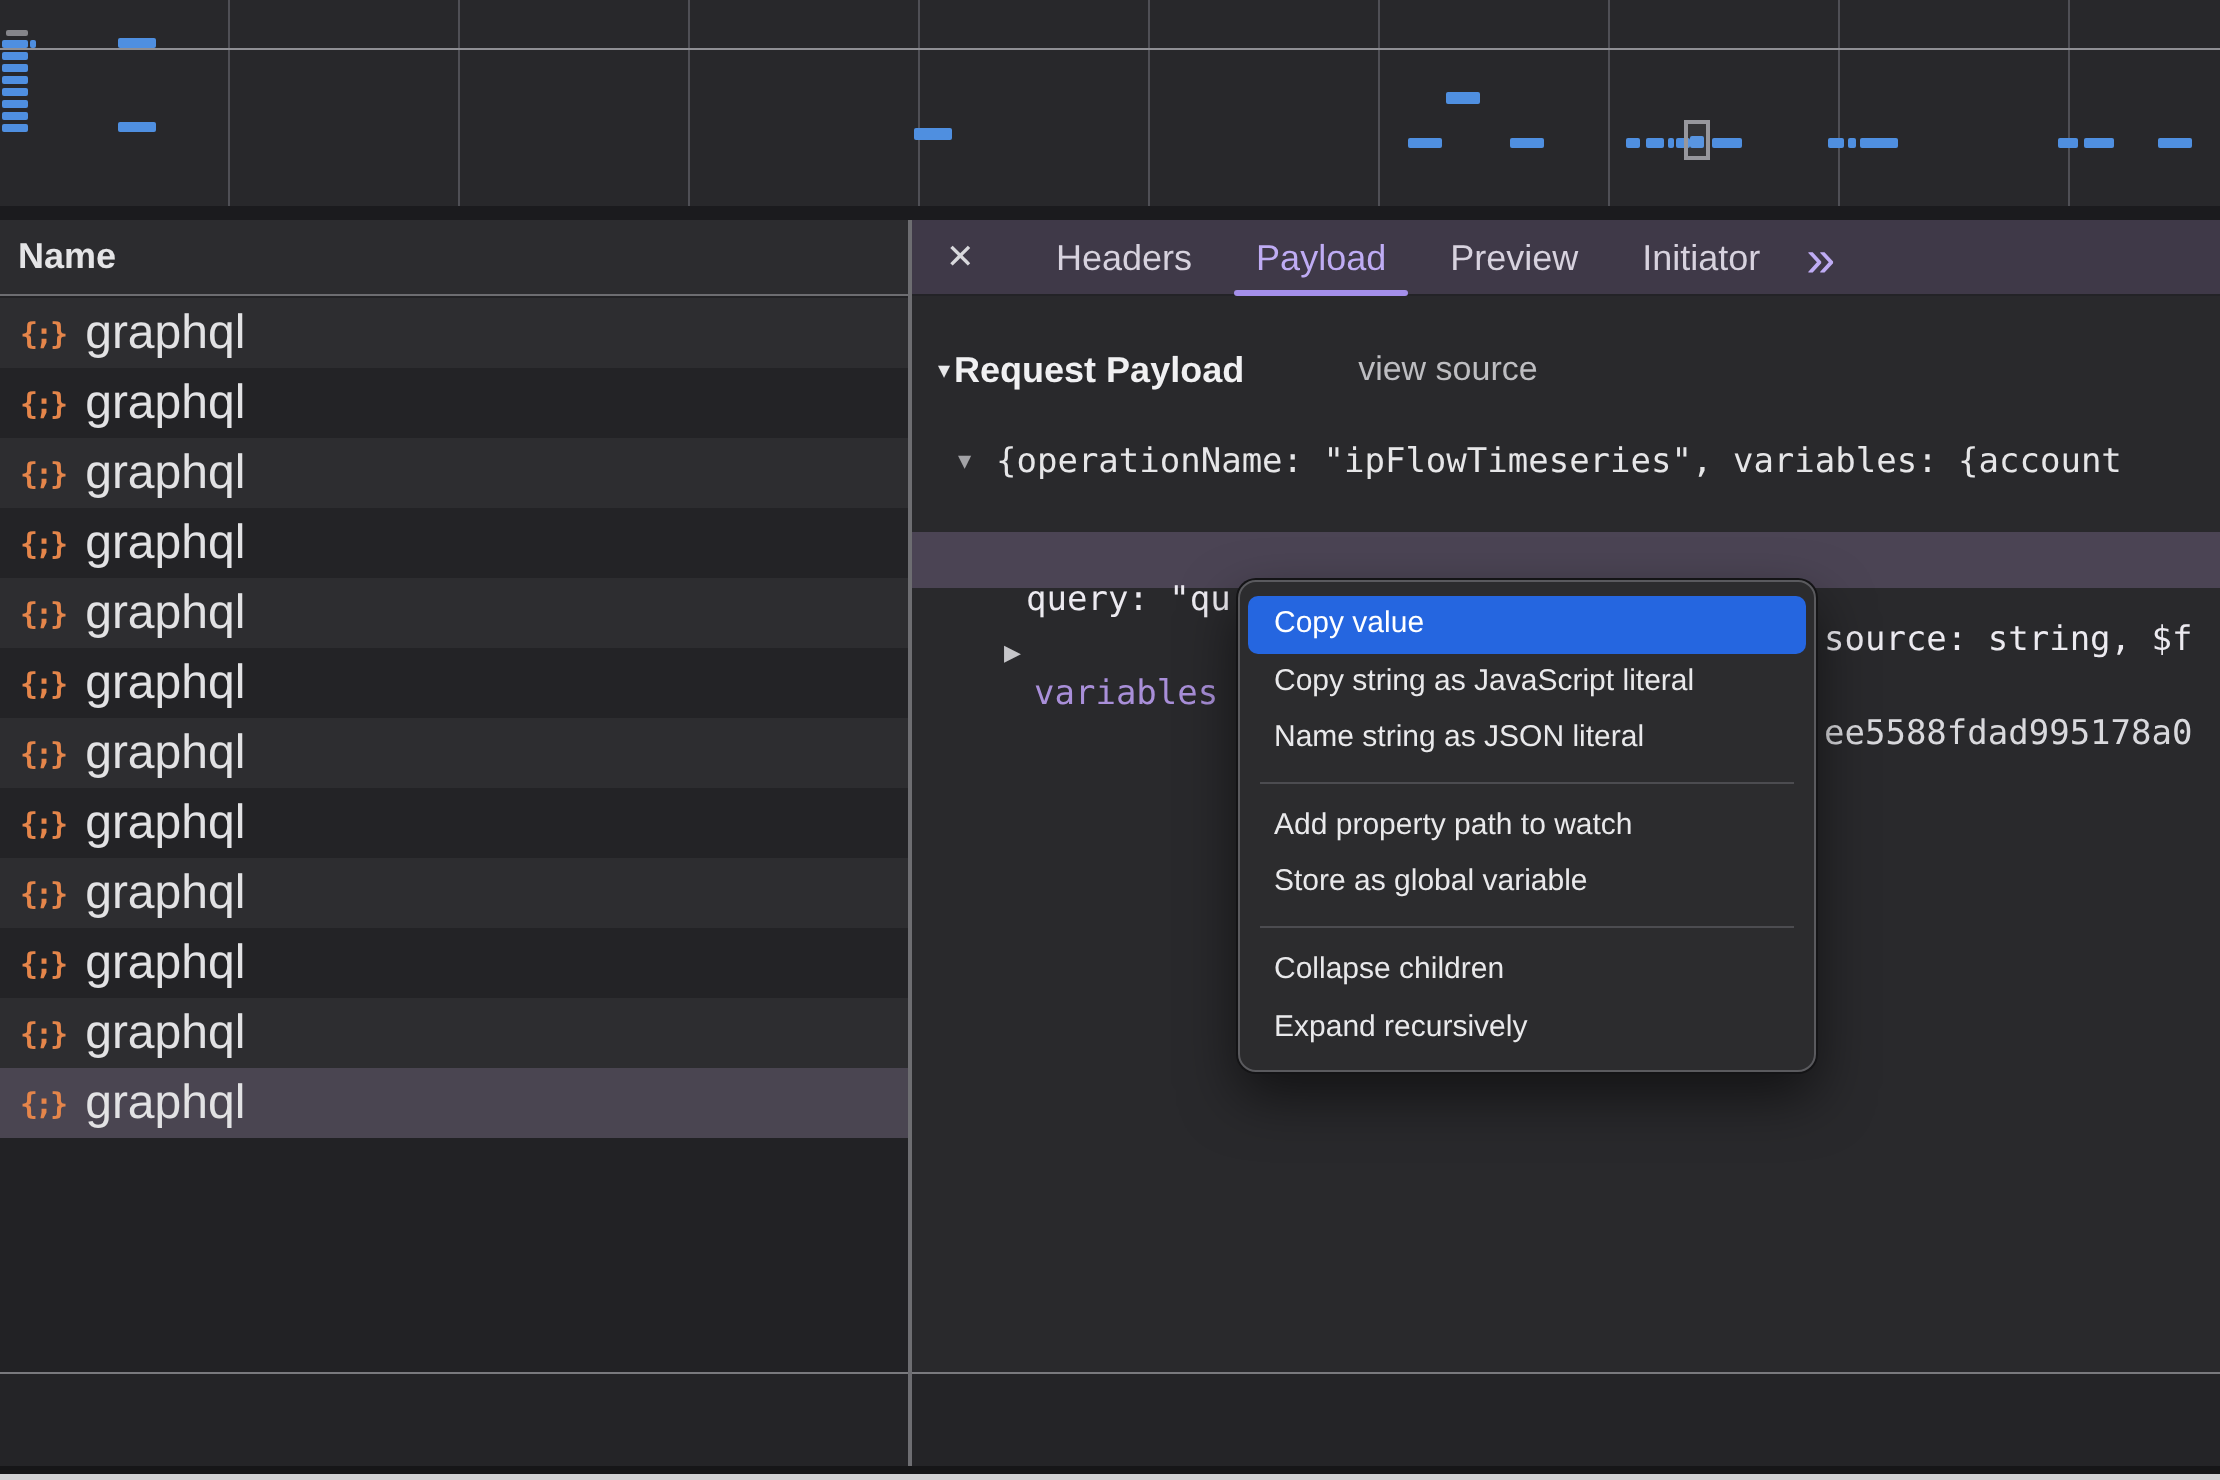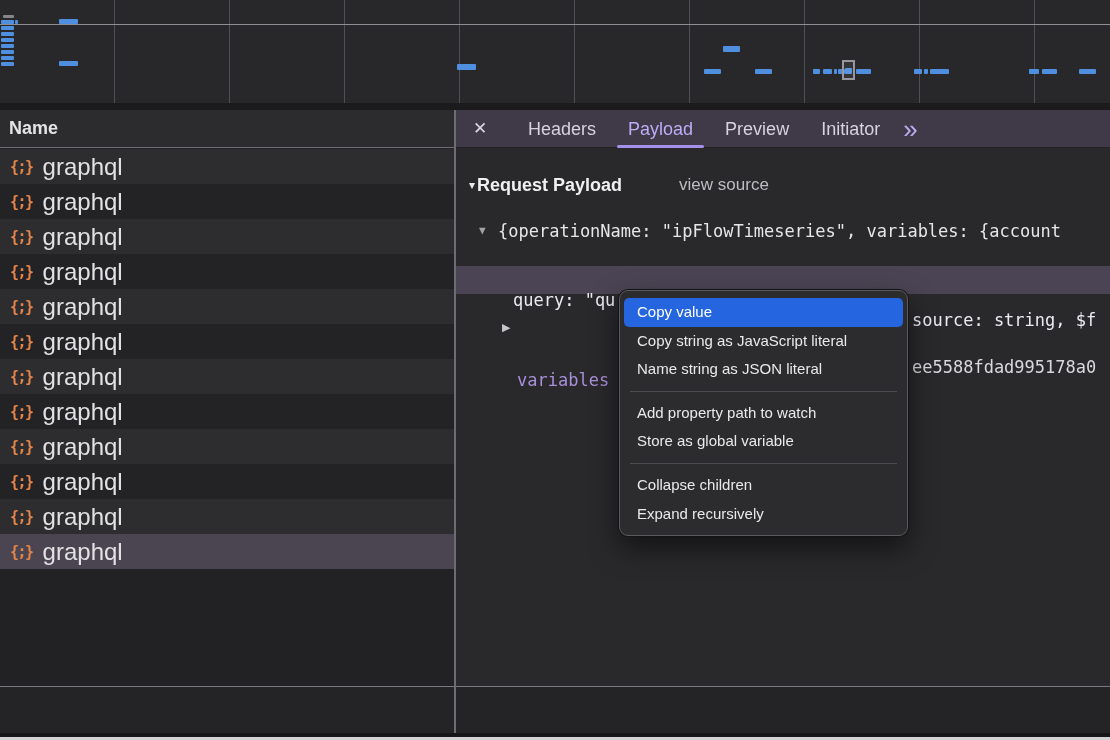--- a/index.html
+++ b/index.html
@@ -54,21 +54,21 @@
   .line-a{left:23px;top:72px;width:631px;height:22px;line-height:22px;display:flex;overflow:hidden;}
   .line-a .tri{color:#a2a2a6;font-size:11px;width:19px;line-height:22px;flex:none;}
   .line-b{left:57px;top:94px;height:24px;line-height:24px;}
   .key{color:#a98fd9;}
   .str{color:#4da3d9;}
   .line-c{left:0;top:118px;width:654px;height:28px;background:#4b4454;color:#eceaf0;}
   .line-c .c-left{position:absolute;left:57px;line-height:28px;white-space:pre;}
   .line-c .c-right{position:absolute;left:456px;line-height:28px;white-space:pre;}
   .line-d{left:0;top:146px;width:654px;height:26px;}
   .line-d .tri{position:absolute;left:46px;color:#c6c6ca;font-size:11px;line-height:26px;font-family:"Liberation Sans",sans-serif;}
-  .line-d .d-key{position:absolute;left:61px;line-height:26px;color:#a98fd9;white-space:pre;margin-top:33px;}
+  .line-d .d-key{position:absolute;left:61px;line-height:26px;color:#a98fd9;white-space:pre;}
   .line-d .d-right{position:absolute;left:456px;line-height:26px;color:#d9d9dd;white-space:pre;}
 
   
   .menu{position:absolute;left:619px;top:270px;width:289px;background:#2c2c2e;border:1px solid #5a5a5e;
     border-radius:9px;box-shadow:0 0 0 1px #141416,0 12px 28px rgba(0,0,0,.55);
     padding:7px 0;box-sizing:border-box;font-size:15px;color:#e9e9eb;z-index:50;margin-top:20px;}
   .menu-item{height:28.6px;line-height:28.6px;margin:0 4px;padding-left:13px;border-radius:5px;white-space:nowrap;}
   .menu-item.highlighted{background:#2566e0;color:#ffffff;}
   .menu-sep{height:1px;background:#4c4c50;margin:7px 10px;}
 </style>

